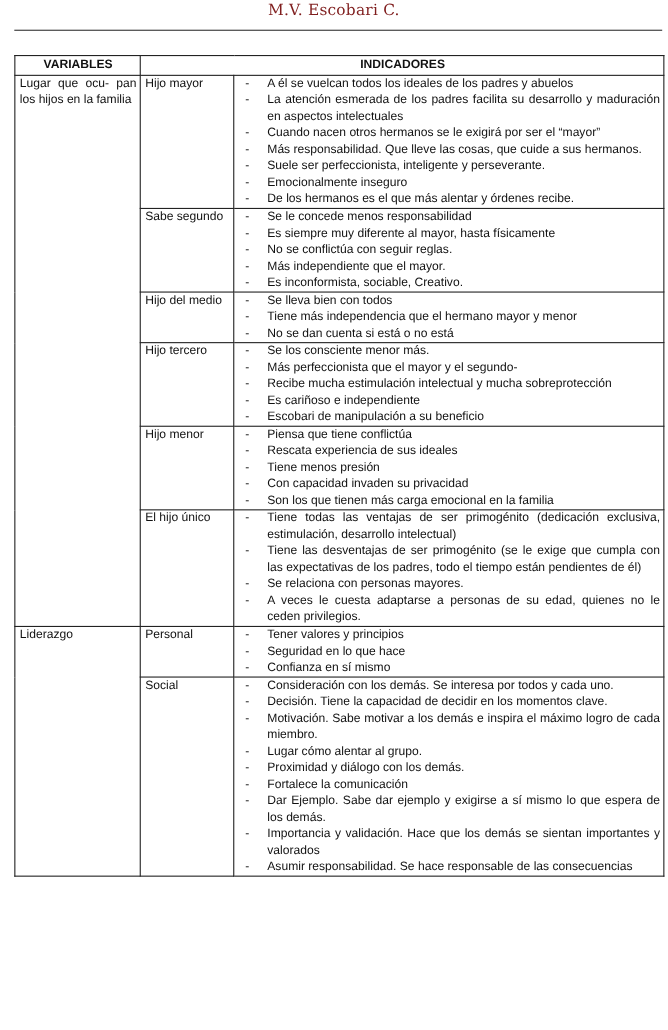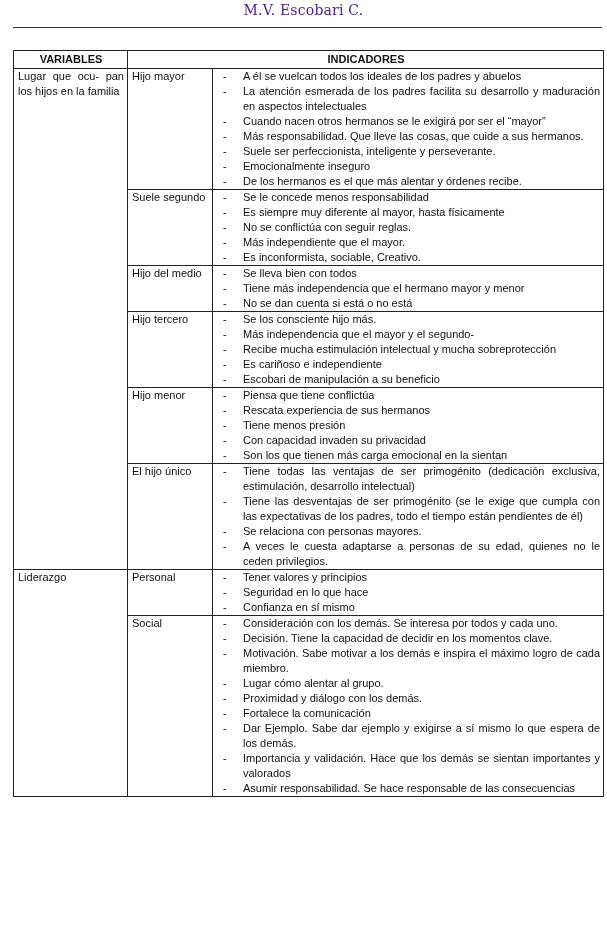--- a/index.html
+++ b/index.html
@@ -1,19 +1,19 @@
 <!DOCTYPE html>
 <html><head>
 <meta charset="utf-8">
 <style>
   html, body { margin:0; padding:0; background:#ffffff; }
   body { width:607px; height:936px; position:relative; overflow:hidden; color:#111; }
   .running-head {
     position:absolute; left:0; top:2px; width:607px; text-align:center;
-    font-family:"DejaVu Serif", serif; font-size:14px; letter-spacing:0.2px; color:#4c1d95;
+    font-family:"DejaVu Serif", serif; font-size:14px; letter-spacing:0.2px; color:#7f1d1d;
   }
   .head-rule { position:absolute; left:13px; top:27px; width:589px; height:0; border-top:1px solid #333; }
   table.doc {
     position:absolute; left:13px; top:50px; width:590px;
     border-collapse:collapse; table-layout:fixed;
     font-family:Liberation Sans, sans-serif; font-size:11px; line-height:15px;
   }
   table.doc td, table.doc th { border:1px solid #222; vertical-align:top; padding:0 3px 0 4px; }
   table.doc th { font-weight:bold; text-align:center; height:16px; padding-top:1px; padding-bottom:0; }
   col.c1 { width:114px; } col.c2 { width:85px; } col.c3 { width:391px; }
@@ -51,21 +51,21 @@
             <li>La atención esmerada de los padres facilita su desarrollo y maduración en aspectos intelectuales</li>
             <li>Cuando nacen otros hermanos se le exigirá por ser el “mayor”</li>
             <li>Más responsabilidad. Que lleve las cosas, que cuide a sus hermanos.</li>
             <li>Suele ser perfeccionista, inteligente y perseverante.</li>
             <li>Emocionalmente inseguro</li>
             <li>De los hermanos es el que más alentar y órdenes recibe.</li>
           </ul>
         </td>
       </tr>
       <tr>
-        <td>Suele segundo</td>
+        <td>Sabe segundo</td>
         <td class="ind">
           <ul class="ilist">
             <li>Se le concede menos responsabilidad</li>
             <li>Es siempre muy diferente al mayor, hasta físicamente</li>
             <li>No se conflictúa con seguir reglas.</li>
             <li>Más independiente que el mayor.</li>
             <li>Es inconformista, sociable, Creativo.</li>
           </ul>
         </td>
       </tr>
@@ -76,37 +76,37 @@
             <li>Se lleva bien con todos</li>
             <li>Tiene más independencia que el hermano mayor y menor</li>
             <li>No se dan cuenta si está o no está</li>
           </ul>
         </td>
       </tr>
       <tr>
         <td>Hijo tercero</td>
         <td class="ind">
           <ul class="ilist">
-            <li>Se los consciente hijo más.</li>
-            <li>Más independencia que el mayor y el segundo-</li>
+            <li>Se los consciente menor más.</li>
+            <li>Más perfeccionista que el mayor y el segundo-</li>
             <li>Recibe mucha estimulación intelectual y mucha sobreprotección</li>
             <li>Es cariñoso e independiente</li>
             <li>Escobari de manipulación a su beneficio</li>
           </ul>
         </td>
       </tr>
       <tr>
         <td>Hijo menor</td>
         <td class="ind">
           <ul class="ilist">
             <li>Piensa que tiene conflictúa</li>
-            <li>Rescata experiencia de sus hermanos</li>
+            <li>Rescata experiencia de sus ideales</li>
             <li>Tiene menos presión</li>
             <li>Con capacidad invaden su privacidad</li>
-            <li>Son los que tienen más carga emocional en la sientan</li>
+            <li>Son los que tienen más carga emocional en la familia</li>
           </ul>
         </td>
       </tr>
       <tr>
         <td>El hijo único</td>
         <td class="ind">
           <ul class="ilist">
             <li>Tiene todas las ventajas de ser primogénito (dedicación exclusiva, estimulación, desarrollo intelectual)</li>
             <li>Tiene las desventajas de ser primogénito (se le exige que cumpla con las expectativas de los padres, todo el tiempo están pendientes de él)</li>
             <li>Se relaciona con personas mayores.</li>

